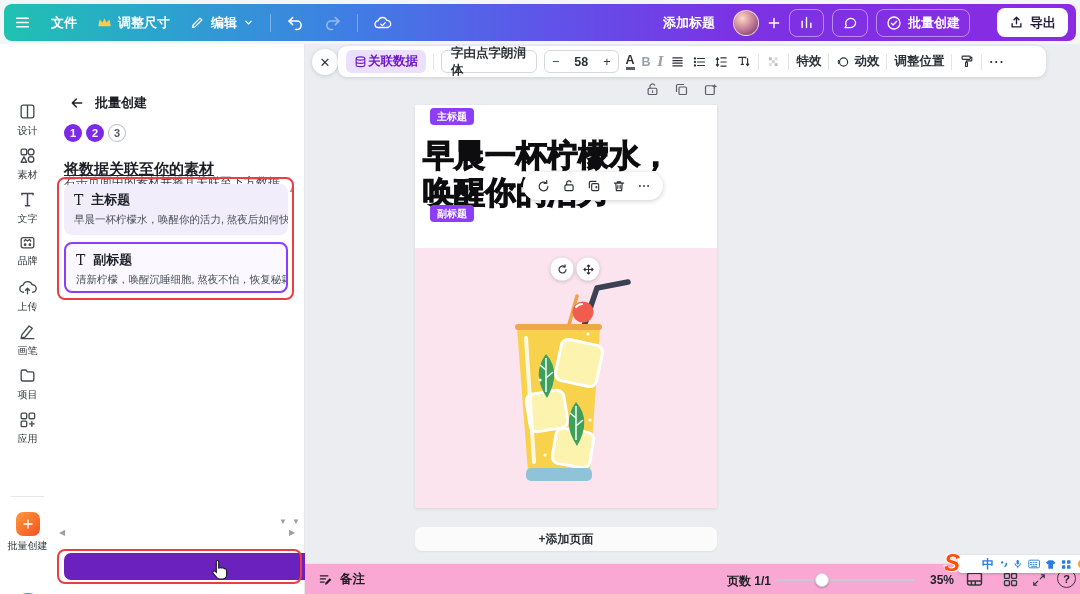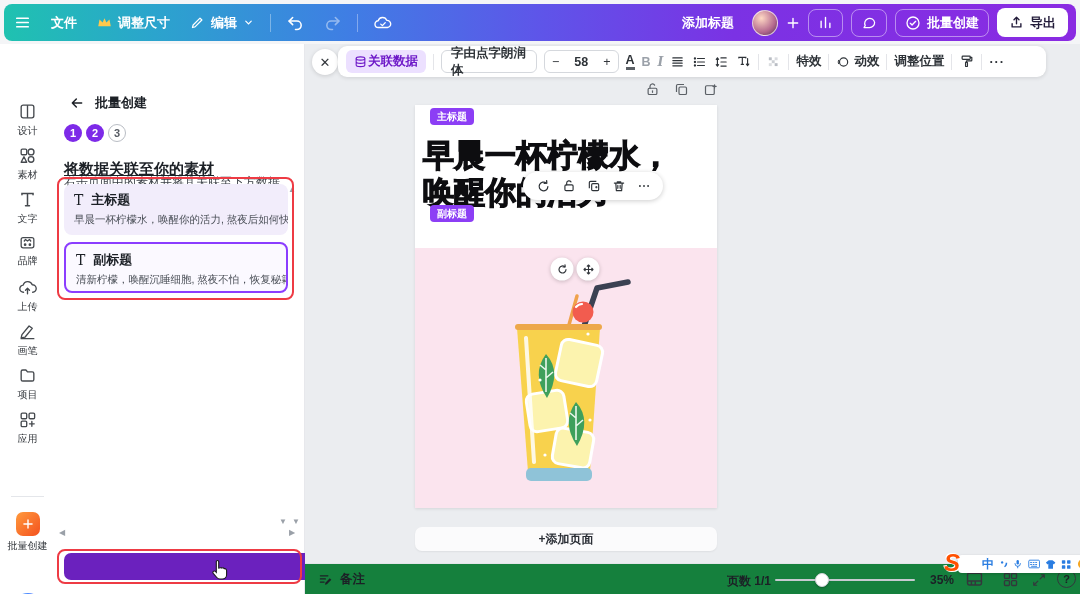--- a/index.html
+++ b/index.html
@@ -9,21 +9,21 @@
 
   
   .topbar { position:absolute; left:4px; top:4px; right:4px; height:37px; border-radius:8px;
     background:linear-gradient(90deg,#1fc2b0 0%,#2ba4cd 14%,#3f7ee4 32%,#5e55e9 50%,#7b32e4 68%,#8a2be2 100%);
     display:flex; align-items:center; color:#fff; font-size:13px; font-weight:600; }
   .tb-btn { display:flex; align-items:center; gap:6px; padding:0 10px; height:28px; border-radius:6px; cursor:pointer; white-space:nowrap; }
   .tb-div { width:1px; height:18px; background:rgba(255,255,255,.35); margin:0 6px; }
   .tb-right { margin-left:auto; display:flex; align-items:center; gap:8px; padding-right:8px; }
   .tb-outline { border:1px solid rgba(255,255,255,.45); border-radius:8px; height:28px; display:flex; align-items:center; gap:6px; padding:0 9px; }
   .avatar { width:26px; height:26px; border-radius:50%; background:radial-gradient(circle at 35% 30%,#ffd9c4,#b46a8e 60%,#4e2d52); border:1.5px solid rgba(255,255,255,.7); }
-  .export-btn { background:#fff; color:#231c3a; border-radius:8px; height:29px; display:flex; align-items:center; gap:6px; padding:0 12px; font-weight:700; }
+  .export-btn { background:#fff; color:#231c3a; border-radius:8px; height:29px; display:flex; align-items:center; gap:6px; padding:0 12px; font-weight:700;margin-left:19px; }
   .dim { opacity:.45; }
   svg.ic { display:block; }
 
   
   .rail { position:absolute; left:0; top:44px; width:55px; bottom:0; background:#fff; }
   .rail-item { position:absolute; left:0; width:55px; display:flex; flex-direction:column; align-items:center; gap:3px; color:#45494e; cursor:pointer; }
   .rail-item span { font-size:10px; color:#33373c; }
   .rail-div { position:absolute; left:11px; width:33px; height:1px; background:#e4e6ea; top:452px; }
   .batch-ic { width:24px; height:24px; border-radius:7px; background:linear-gradient(135deg,#ff9a3d,#f4511e); display:flex; align-items:center; justify-content:center; }
   .spark-btn { position:absolute; left:12px; top:549px; width:32px; height:32px; border-radius:50%; padding:2px;
@@ -82,21 +82,21 @@
   .h-c { width:9px; height:9px; border-radius:50%; }
   .h-p { width:5px; height:14px; border-radius:3px; }
   .el-toolbar { left:108px; top:67px; width:140px; height:28px; background:#fff; border-radius:14px; box-shadow:0 1px 5px rgba(0,0,0,.2);
      display:flex; align-items:center; justify-content:center; gap:11px; color:#2e3338; z-index:6; }
   .float-btn { width:23px; height:23px; border-radius:50%; background:#fff; box-shadow:0 1px 4px rgba(0,0,0,.2);
      display:flex; align-items:center; justify-content:center; color:#33373c; z-index:5; transform:translate(-50%,-50%); }
   .addpage { left:110px; top:483px; width:302px; height:24px; border-radius:7px; background:#fbfbfc; box-shadow:0 1px 2px rgba(0,0,0,.06);
      display:flex; align-items:center; justify-content:center; font-size:12px; font-weight:700; color:#2b2f36; cursor:pointer; }
 
   
-  .statusbar { position:absolute; left:305px; right:0; bottom:0; height:31px; background:#15803d; border-top:1px solid #e3e5e9;
+  .statusbar { position:absolute; left:305px; right:0; bottom:0; height:31px; background:#f9a8d4; border-top:1px solid #e3e5e9;
      font-size:12.5px; color:#1c2026; }
   .s-abs { position:absolute; }
   .notes { left:13px; top:7px; display:flex; align-items:center; gap:6px; font-weight:600; cursor:pointer; }
   .pages-lbl { left:422px; top:9px; font-weight:700; font-size:12px; }
   .slider-track { left:470px; top:15px; width:140px; height:2px; background:#c6cad1; border-radius:1px; cursor:pointer; }
   .slider-handle { left:510px; top:9px; width:14px; height:14px; border-radius:50%; background:#fff; border:1px solid #d2d5da; box-shadow:0 1px 2px rgba(0,0,0,.25); cursor:pointer; }
   .zoom-pct { left:625px; top:9px; font-weight:700; font-size:12px; }
   .sb-ic { top:7px; color:#33373c; cursor:pointer; }
 
   

